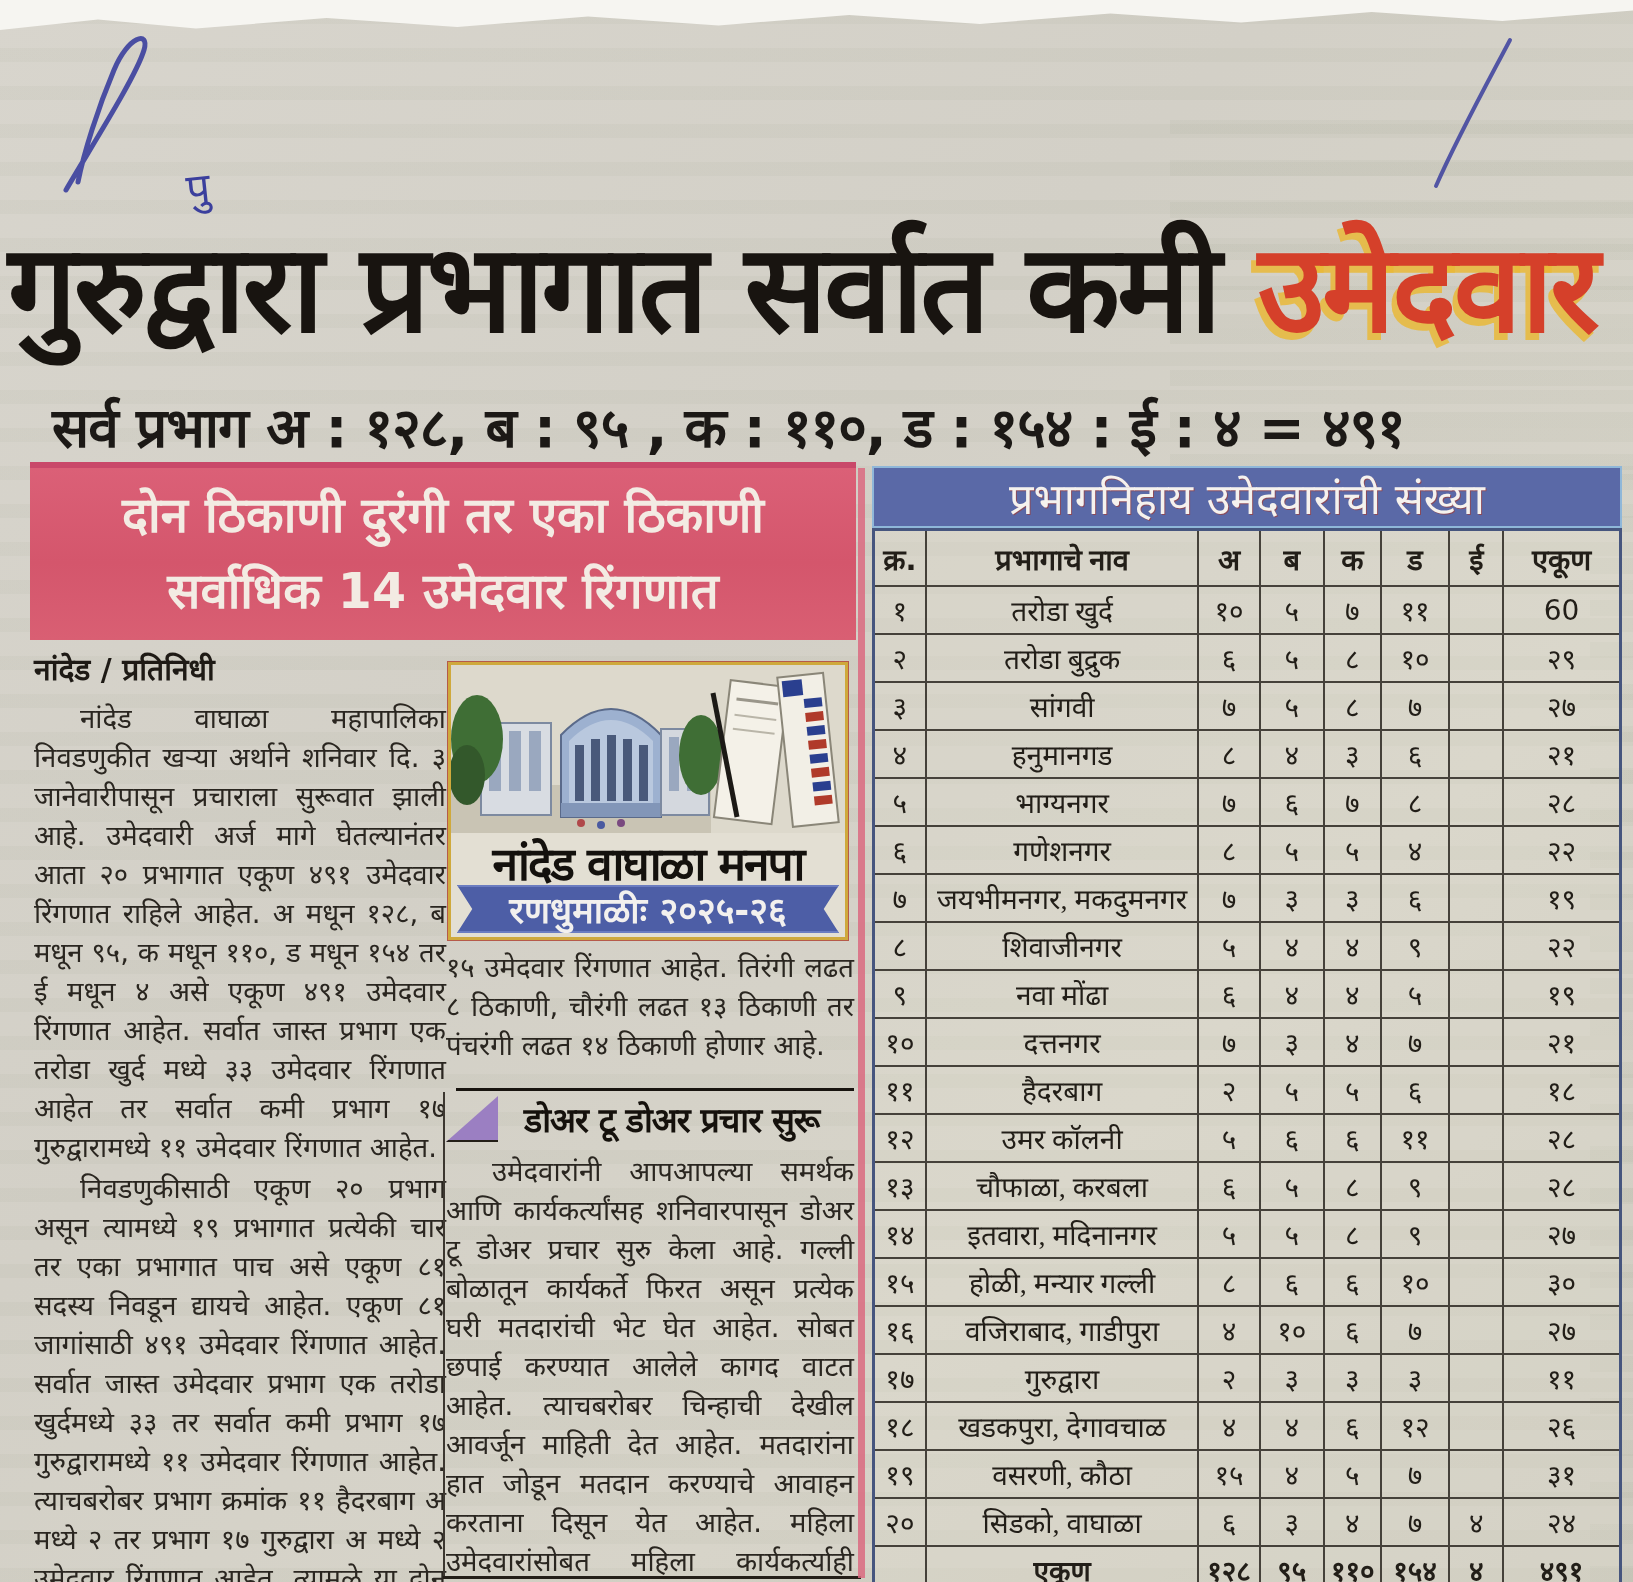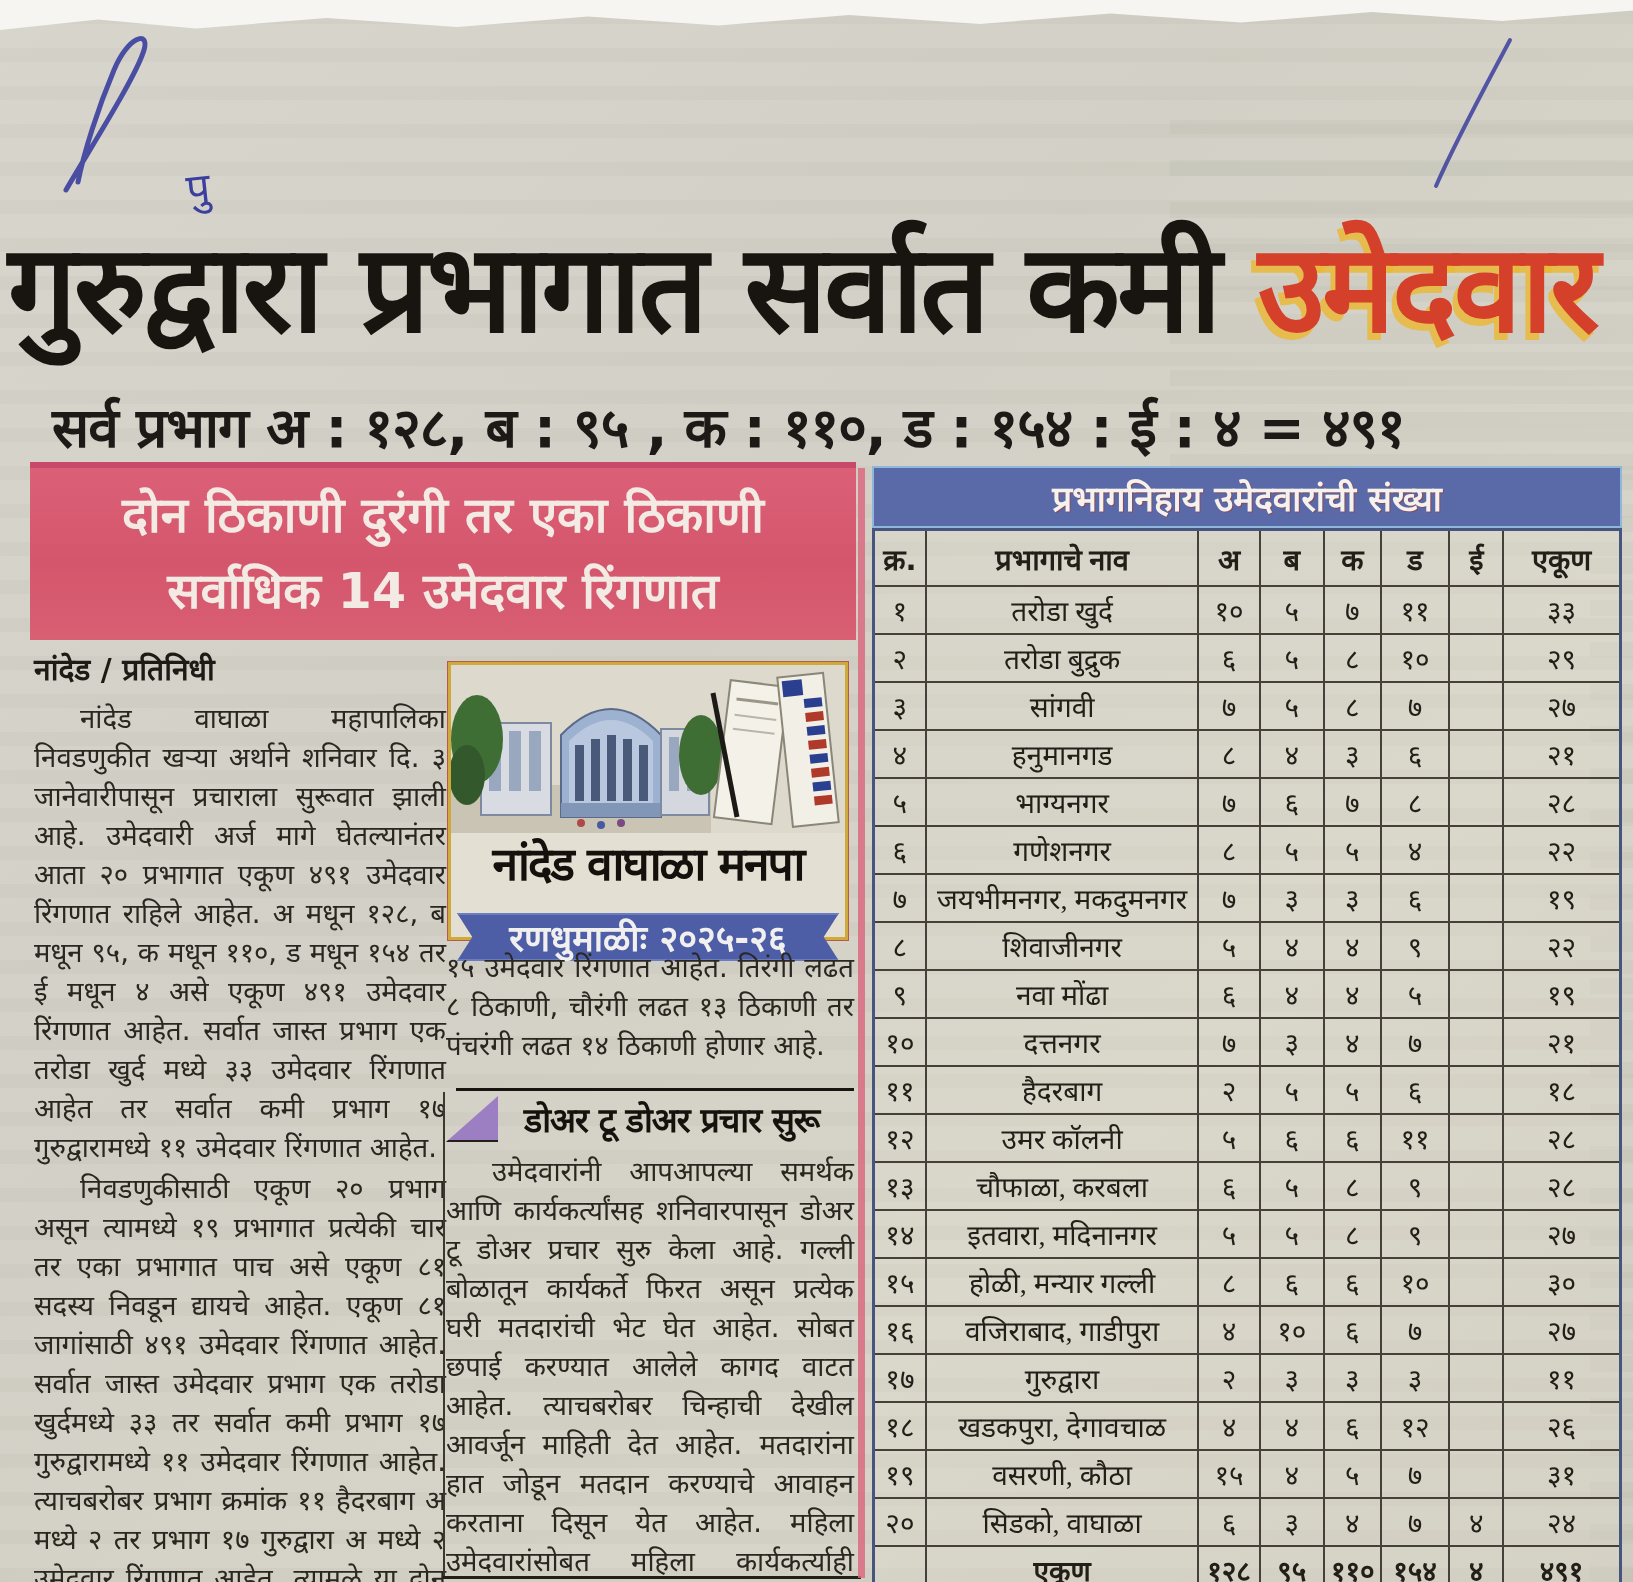--- a/index.html
+++ b/index.html
@@ -62,21 +62,20 @@
   .photo-caption{
     position:absolute;left:0;top:166px;width:394px;text-align:center;
     font-size:46px;font-weight:700;color:#14110d;letter-spacing:-2px;white-space:nowrap;
   }
   .photo-ribbon{
     position:absolute;left:6px;top:220px;width:382px;height:48px;
     background:#4d5ea6;
     clip-path:polygon(0 0,100% 0,96% 50%,100% 100%,0 100%,4% 50%);
     display:flex;align-items:center;justify-content:center;
     box-shadow:inset 0 0 0 2px #6b7cc0;
-    margin-top:28px;
   }
   .photo-ribbon span{color:#f2f0ee;font-weight:700;font-size:36px;white-space:nowrap;}
   .mid-text-1{position:absolute;left:6px;top:288px;width:408px;}
   .sub-rule{position:absolute;left:16px;top:428px;width:398px;height:3px;background:#18140f;}
   .subheading-row{position:absolute;left:6px;top:432px;width:410px;height:54px;display:flex;align-items:center;}
   .subheading-tri{
     width:52px;height:44px;background:#9b7fc2;margin-right:14px;
     clip-path:polygon(0 100%,100% 0,100% 100%);
     border-bottom:2px solid #241f18;
   }
@@ -84,21 +83,21 @@
   .mid-text-2{position:absolute;left:6px;top:492px;width:408px;}
   .col-rule-v{position:absolute;left:443px;top:1092px;width:2px;height:486px;background:#3c3730;}
   .col-rule-h{position:absolute;left:443px;top:1576px;width:418px;height:3px;background:#241f18;}
   
   .table-accent{position:absolute;left:858px;top:468px;width:7px;height:1110px;background:#da6a80;opacity:.85;}
   .table-wrap{position:absolute;left:872px;top:466px;width:750px;height:1114px;}
   .table-title{
     width:100%;height:62px;background:#5a69a7;border:2px solid #8fb7d9;box-sizing:border-box;
     display:flex;align-items:center;justify-content:center;
   }
-  .table-title span{color:#f5f2ee;font-size:35px;font-weight:700;white-space:nowrap;text-shadow:1px 1px 0 #8a4a5a;}
+  .table-title span{color:#f5f2ee;font-size:43px;font-weight:400;white-space:nowrap;text-shadow:1px 1px 0 #8a4a5a;}
   table.data{
     width:750px;border-collapse:collapse;table-layout:fixed;
     background:rgba(224,221,206,0.35);
     border:3px solid #46557e;
   }
   table.data td,table.data th{
     border:2px solid #45413a;
     font-size:28px;color:#221e18;
     padding:0 6px;height:46px;overflow:hidden;white-space:nowrap;
   }
@@ -252,21 +251,21 @@
       <tbody>
 
           <tr>
             <td class="c">१</td>
             <td class="l">तरोडा खुर्द</td>
             <td class="c">१०</td>
             <td class="c">५</td>
             <td class="c">७</td>
             <td class="c">११</td>
             <td class="c"></td>
-            <td class="c">३३</td>
+            <td class="c">60</td>
           </tr>
 
           <tr>
             <td class="c">२</td>
             <td class="l">तरोडा बुद्रुक</td>
             <td class="c">६</td>
             <td class="c">५</td>
             <td class="c">८</td>
             <td class="c">१०</td>
             <td class="c"></td>

